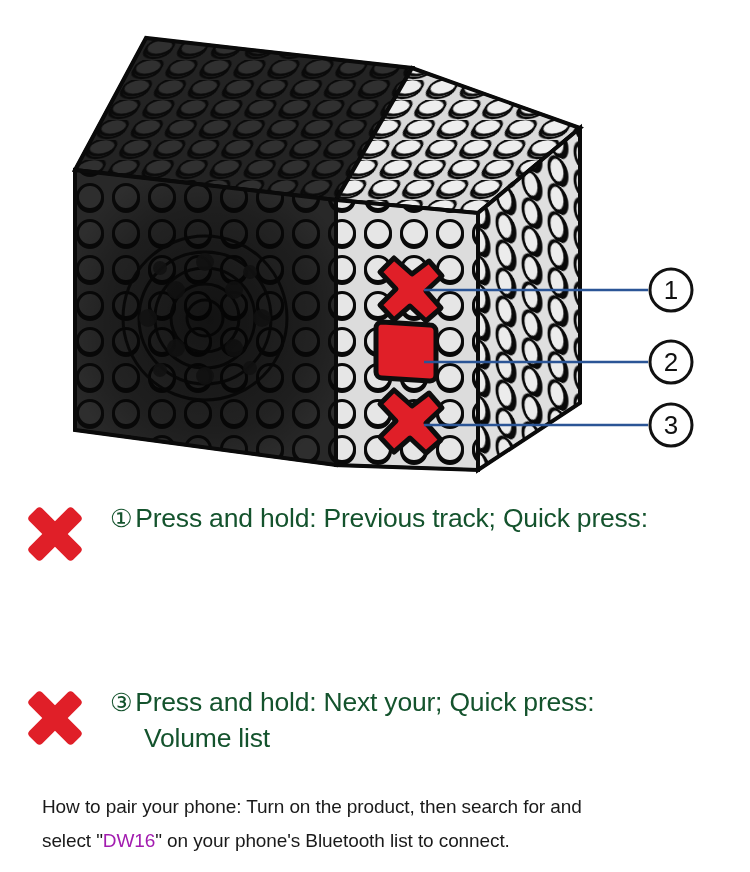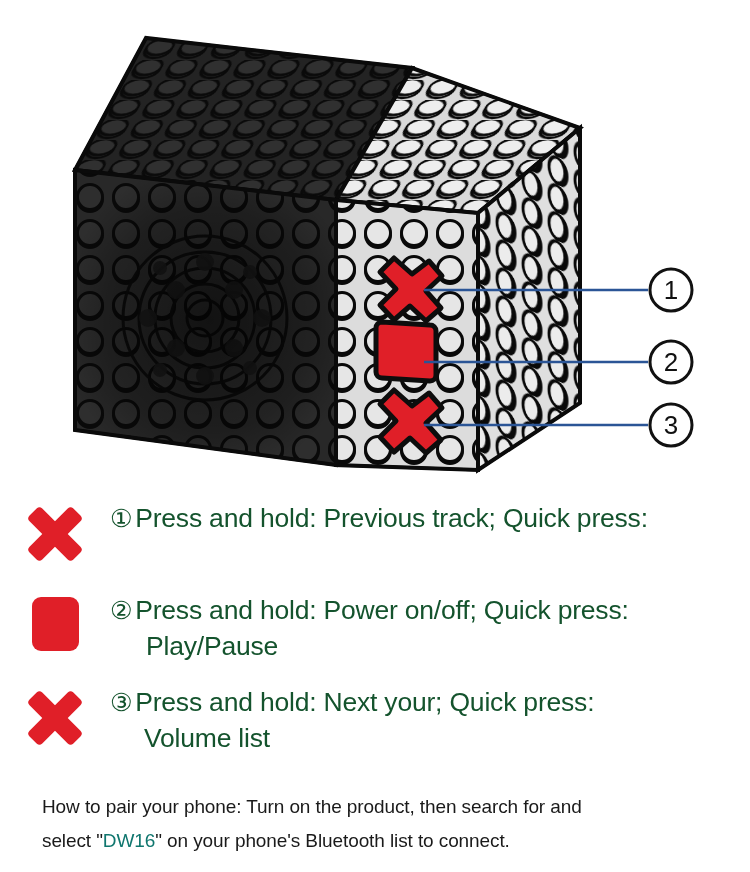--- a/index.html
+++ b/index.html
@@ -117,21 +117,21 @@
     top: 790px;
     width: 700px;
   }
   #pairing-note .pn-line {
     font-size: 19px;
     line-height: 34px;
     letter-spacing: -0.1px;
     white-space: nowrap;
     color: #1a1a1a;
   }
-  .red-text { color: #0f766e; }
+  .red-text { color: #a21caf; }
 </style>
 </head>
 <body>
 
 <div id="diagram-area">
   <svg id="speaker-svg" viewBox="0 0 750 492" xmlns="http://www.w3.org/2000/svg" aria-hidden="true">
     <defs>
 
       <pattern id="studTopDark" width="34" height="20" patternUnits="userSpaceOnUse" patternTransform="skewX(-30) ">
         <ellipse cx="17" cy="10" rx="13" ry="8" fill="#2c2c2c" stroke="#0a0a0a" stroke-width="2.6"></ellipse>
@@ -281,29 +281,20 @@
       <span class="icon-x">
           <i class="a"></i>
           <i class="b"></i>
         </span>
     </div>
     <div class="legend-text-cell">
       <div class="legend-line"><span class="circ-num">①</span><span>Press and hold: Previous track; Quick press:</span></div>
     </div>
   </div>
 
-  <div class="legend-row r1">
-    <div class="legend-icon-cell">
-      <span class="icon-square"></span>
-    </div>
-    <div class="legend-text-cell">
-      <div class="legend-line"><span class="circ-num">②</span><span>Press and hold: Power on/off; Quick press:</span></div>
-      <div class="legend-line indent">Play/Pause</div>
-    </div>
-  </div>
 
   <div class="legend-row r2">
     <div class="legend-icon-cell">
       <span class="icon-x">
           <i class="a"></i>
           <i class="b"></i>
         </span>
     </div>
     <div class="legend-text-cell">
       <div class="legend-line"><span class="circ-num">③</span><span>Press and hold: Next your; Quick press:</span></div>

